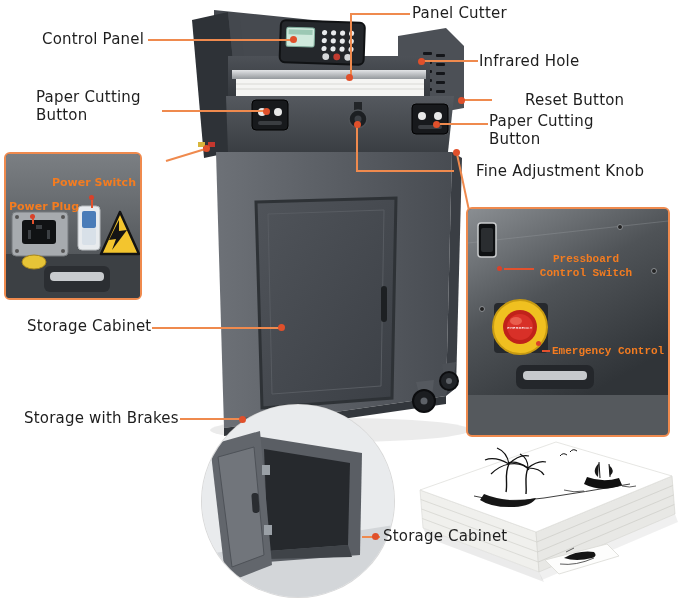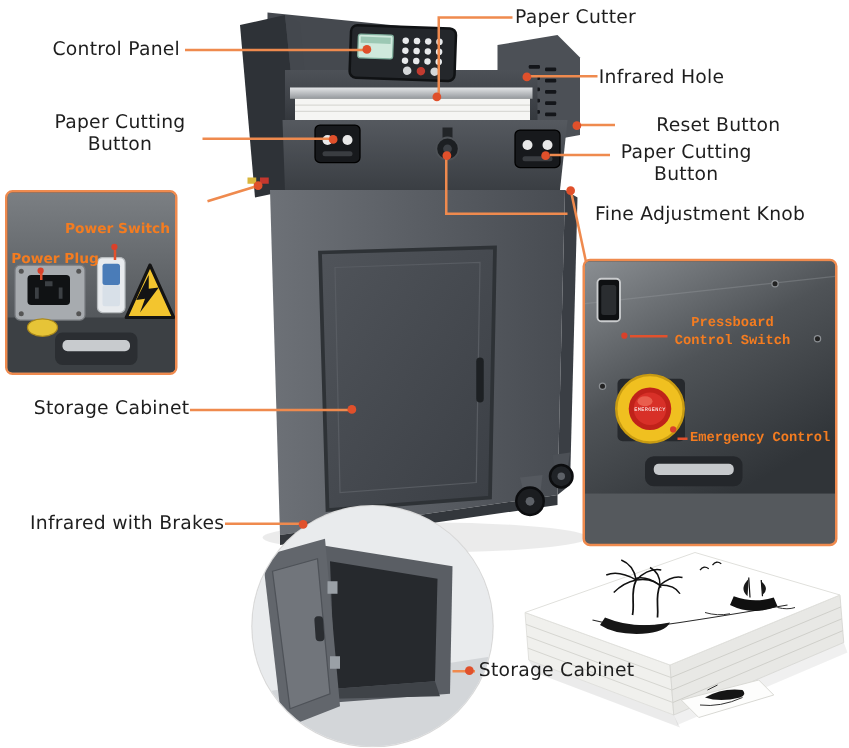--- a/index.html
+++ b/index.html
@@ -4,21 +4,21 @@
 <style>
   * { margin:0; padding:0; box-sizing:border-box; }
   html,body { background:#ffffff; }
   body { font-family:"DejaVu Sans", sans-serif; }
   .canvas { position:relative; width:679px; height:598px; background:#fff; overflow:hidden; }
 
   .callout {
     position:absolute; font-size:15px; color:#1e1e1e; white-space:nowrap;
     letter-spacing:.2px; line-height:1.2;
   }
-  .callout.wrap { white-space:normal; text-align:center; }
+  .callout.wrap { white-space:normal; }
 
   .cline { position:absolute; background:#ef8a4e; }
   .cline.h { height:2px; }
   .cline.v { width:2px; }
   .cline.rot { height:2px; transform-origin:0 50%; }
 
   .cdot {
     position:absolute; width:7px; height:7px; border-radius:50%;
     background:#e0502b;
   }
@@ -354,24 +354,24 @@
   <div class="cdot" style="left:458px; top:97px;"></div>
   <div class="cdot" style="left:263px; top:108px;"></div>
   <div class="cdot" style="left:433px; top:121px;"></div>
   <div class="cdot" style="left:354px; top:121px;"></div>
   <div class="cdot" style="left:278px; top:324px;"></div>
   <div class="cdot" style="left:239px; top:416px;"></div>
   <div class="cdot" style="left:372px; top:533px;"></div>
   <div class="cdot" style="left:203px; top:145px;"></div>
   <div class="cdot" style="left:453px; top:149px;"></div>
 
-  <div class="callout" style="left:412px; top:4px;">Paper Cutter</div>
+  <div class="callout" style="left:412px; top:4px;">Panel Cutter</div>
   <div class="callout" style="left:42px; top:30px;">Control Panel</div>
   <div class="callout" style="left:479px; top:52px;">Infrared Hole</div>
   <div class="callout" style="left:494px; top:91px;margin-left:31px;">Reset Button</div>
   <div class="callout wrap" style="left:36px; top:88px; width:120px;">Paper Cutting Button</div>
   <div class="callout wrap" style="left:489px; top:112px; width:120px;">Paper Cutting Button</div>
   <div class="callout" style="left:476px; top:162px;">Fine Adjustment Knob</div>
   <div class="callout" style="left:27px; top:317px;">Storage Cabinet</div>
-  <div class="callout" style="left:24px; top:409px;">Infrared with Brakes</div>
+  <div class="callout" style="left:24px; top:409px;">Storage with Brakes</div>
   <div class="callout" style="left:383px; top:527px;">Storage Cabinet</div>
 
 </div>
 
 </body></html>

